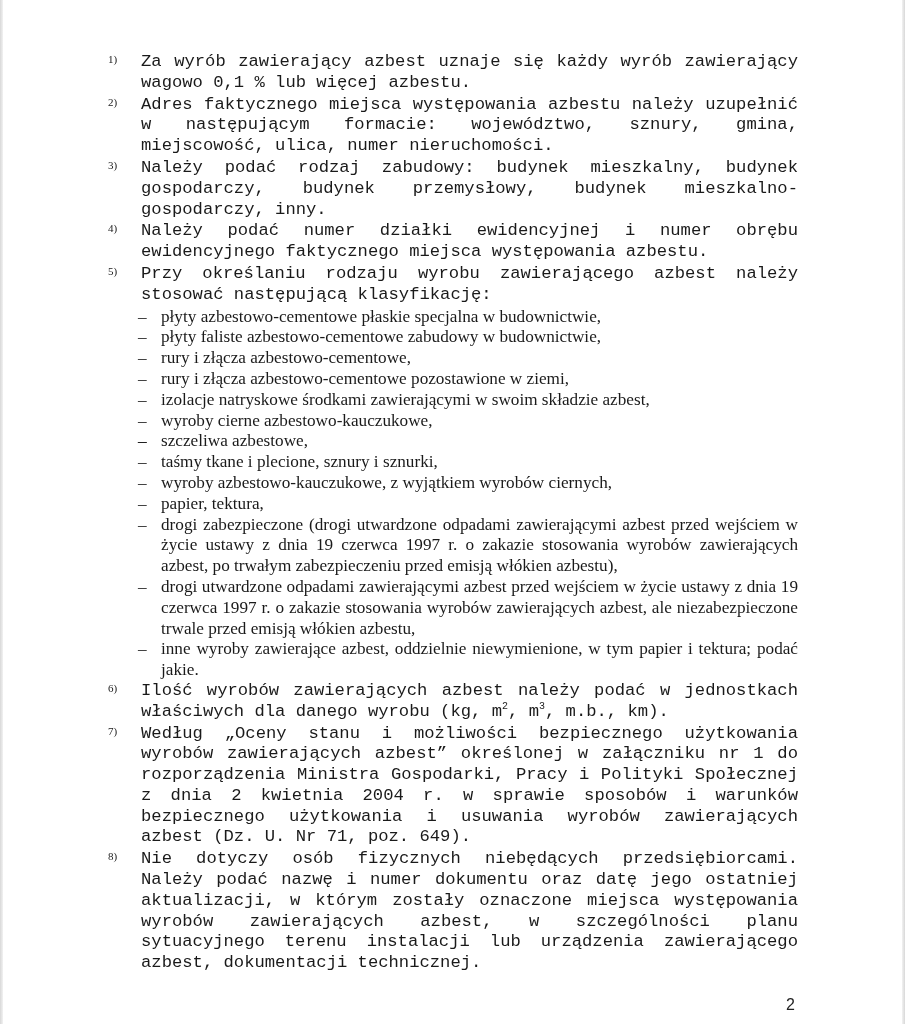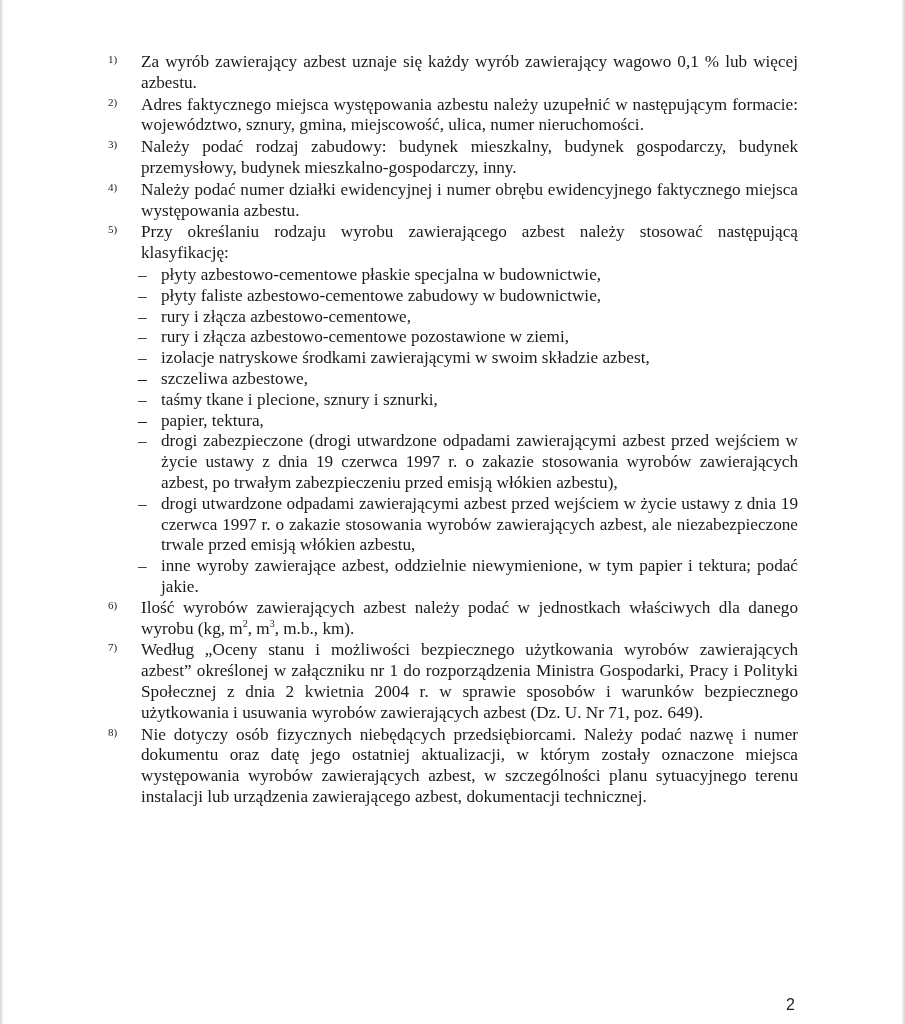--- a/index.html
+++ b/index.html
@@ -37,21 +37,21 @@
       text-align: justify;
       margin-bottom: 1px;
     }
     .note-num {
       position: absolute;
       left: 0;
       top: 0;
       font-size: 11px;
       line-height: 14px;
     }
-    .note-text { display: block; }
+    .note-text { display: block; font-family: Liberation Mono, monospace; }
     .bullet-list {
       list-style: none;
       margin: 0;
       padding: 0;
     }
     .bullet {
       position: relative;
       padding-left: 53px;
       font-size: 17.2px;
       line-height: 20.8px;
@@ -104,25 +104,25 @@
     <span class="note-num">5)</span>
     <span class="note-text">Przy określaniu rodzaju wyrobu zawierającego azbest należy stosować następującą klasyfikację:</span>
   </div>
 
   <ul class="bullet-list">
     <li class="bullet"><span class="bullet-dash">–</span><span>płyty azbestowo-cementowe płaskie specjalna w budownictwie,</span></li>
     <li class="bullet"><span class="bullet-dash">–</span><span>płyty faliste azbestowo-cementowe zabudowy w budownictwie,</span></li>
     <li class="bullet"><span class="bullet-dash">–</span><span>rury i złącza azbestowo-cementowe,</span></li>
     <li class="bullet"><span class="bullet-dash">–</span><span>rury i złącza azbestowo-cementowe pozostawione w ziemi,</span></li>
     <li class="bullet"><span class="bullet-dash">–</span><span>izolacje natryskowe środkami zawierającymi w swoim składzie azbest,</span></li>
-    <li class="bullet"><span class="bullet-dash">–</span></li>
+    <li class="bullet"><span class="bullet-dash">–</span><span>wyroby cierne azbestowo-kauczukowe,</span></li>
     <li class="bullet"><span class="bullet-dash">–</span></li>
     <li class="bullet"><span class="bullet-dash">–</span><span>szczeliwa azbestowe,</span></li>
     <li class="bullet"><span class="bullet-dash">–</span><span>taśmy tkane i plecione, sznury i sznurki,</span></li>
-    <li class="bullet"><span class="bullet-dash">–</span></li>
+    <li class="bullet"><span class="bullet-dash">–</span><span>wyroby azbestowo-kauczukowe, z wyjątkiem wyrobów ciernych,</span></li>
     <li class="bullet"><span class="bullet-dash">–</span><span>papier, tektura,</span></li>
     <li class="bullet"><span class="bullet-dash">–</span><span>drogi zabezpieczone (drogi utwardzone odpadami zawierającymi azbest przed wejściem w życie ustawy z dnia 19 czerwca 1997 r. o zakazie stosowania wyrobów zawierających azbest, po trwałym zabezpieczeniu przed emisją włókien azbestu),</span></li>
     <li class="bullet"><span class="bullet-dash">–</span><span>drogi utwardzone odpadami zawierającymi azbest przed wejściem w życie ustawy z dnia 19 czerwca 1997 r. o zakazie stosowania wyrobów zawierających azbest, ale niezabezpieczone trwale przed emisją włókien azbestu,</span></li>
     <li class="bullet"><span class="bullet-dash">–</span><span>inne wyroby zawierające azbest, oddzielnie niewymienione, w tym papier i tektura; podać jakie.</span></li>
   </ul>
 
   <div class="note">
     <span class="note-num">6)</span>
     <span class="note-text"><span>Ilość wyrobów zawierających azbest należy podać w jednostkach właściwych dla danego wyrobu (kg, m</span><sup>2</sup><span>, m</span><sup>3</sup><span>, m.b., km).</span></span>
   </div>

